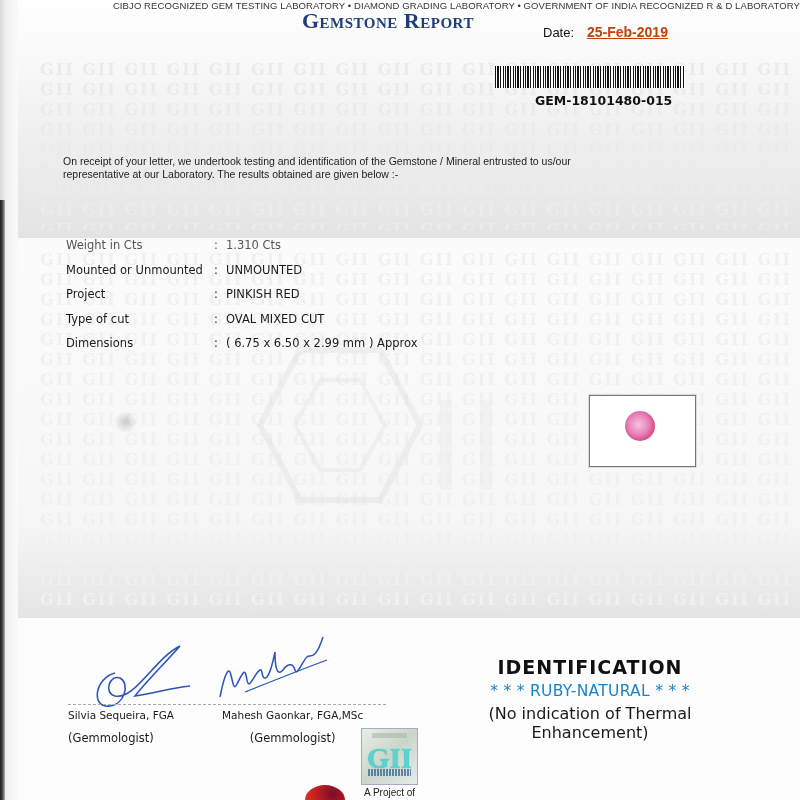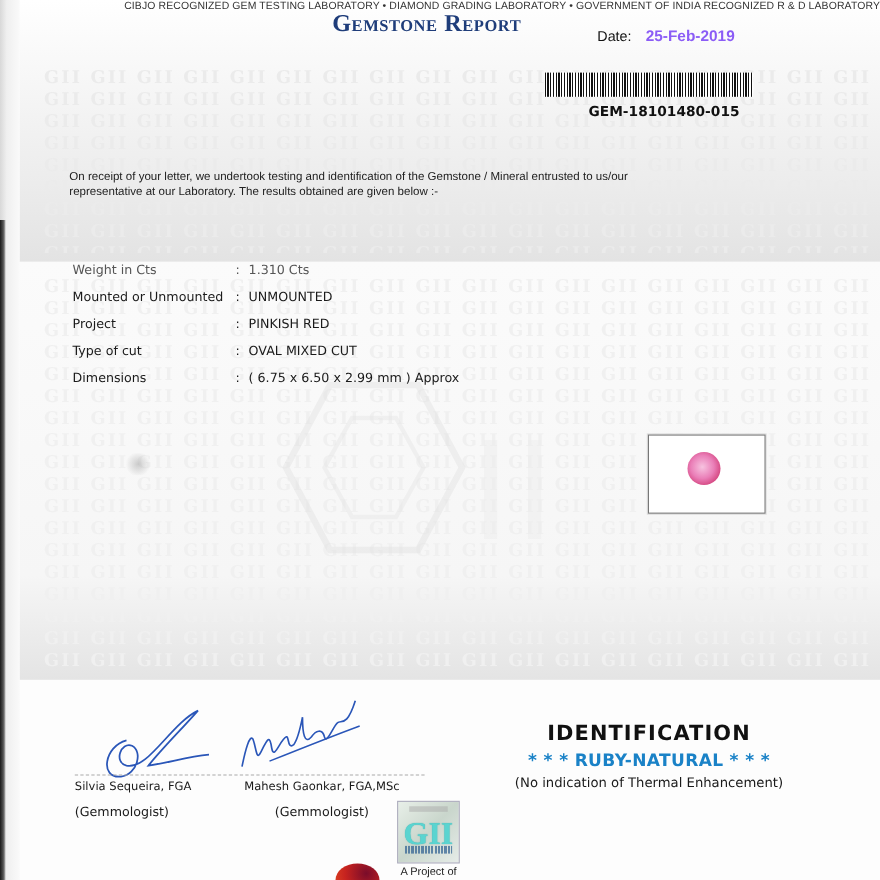--- a/index.html
+++ b/index.html
@@ -43,21 +43,21 @@
       position: absolute; left: 302px; top: 8px;
       font-family: "Liberation Serif", serif; font-weight: bold; color: #1f3d7a;
       font-size: 22px; letter-spacing: 0.5px; font-variant: small-caps;
     }
     .date-label {
       position: absolute; left: 543px; top: 25px;
       font-family: "Liberation Sans", sans-serif; font-size: 13px; color: #111;
     }
     .date-value {
       position: absolute; left: 587px; top: 24px;
-      font-family: "Liberation Sans", sans-serif; font-size: 14px; font-weight: bold; color: #8b5cf6;
+      font-family: "Liberation Sans", sans-serif; font-size: 14px; font-weight: bold; color: #c2410c; text-decoration: underline;
     }
     .barcode {
       position: absolute; left: 495px; top: 66px; width: 190px; height: 22px;
       background: repeating-linear-gradient(to right,
         #111 0px, #111 1px, #fff 1px, #fff 2px, #111 2px, #111 4px, #fff 4px, #fff 5px,
         #111 5px, #111 6px, #fff 6px, #fff 8px, #111 8px, #111 9px, #fff 9px, #fff 10px);
     }
     .report-no {
       position: absolute; left: 535px; top: 93px;
       font-family: "DejaVu Sans", sans-serif; font-weight: bold; font-size: 12.5px; color: #111;
@@ -94,22 +94,22 @@
     .sig2 { left: 215px; top: 632px; width: 115px; height: 72px; }
     .signer {
       position: absolute; font-size: 10.5px; color: #1a1a1a; white-space: nowrap;
     }
     .signer .name { display: block; height: 22px; }
     .signer .role { display: block; font-size: 11.5px; }
     .signer1 { left: 68px; top: 709px; }
     .signer2 { left: 222px; top: 709px; text-align: center; }
     .ident { position: absolute; left: 460px; top: 656px; width: 260px; text-align: center; }
     .ident .head { font-weight: bold; font-size: 19px; letter-spacing: 1px; color: #111; }
-    .ident .result { font-weight: bold; font-size: 15.5px; color: #1a82c7; margin-top: 4px; letter-spacing: 0.3px; }
-    .ident .note { font-size: 12px; color: #1a1a1a; margin-top: 4px; }
+    .ident .result { font-weight: normal; font-size: 15.5px; color: #1a82c7; margin-top: 4px; letter-spacing: 0.3px; }
+    .ident .note { font-size: 16px; color: #1a1a1a; margin-top: 4px; }
     .gii-logo {
       position: absolute; left: 361px; top: 728px; width: 55px; height: 55px;
       background: linear-gradient(135deg, #e8efe8, #c9d6cc 50%, #e6ece8);
       border: 1px solid #aab;
     }
     .gii-logo .gii-text {
       position: absolute; left: 0; right: 0; top: 13px; text-align: center;
       font-family: "Liberation Serif", serif; font-weight: bold; font-size: 29px; color: #5ad4d0;
       text-shadow: 0 0 1px #3aa;
     }

